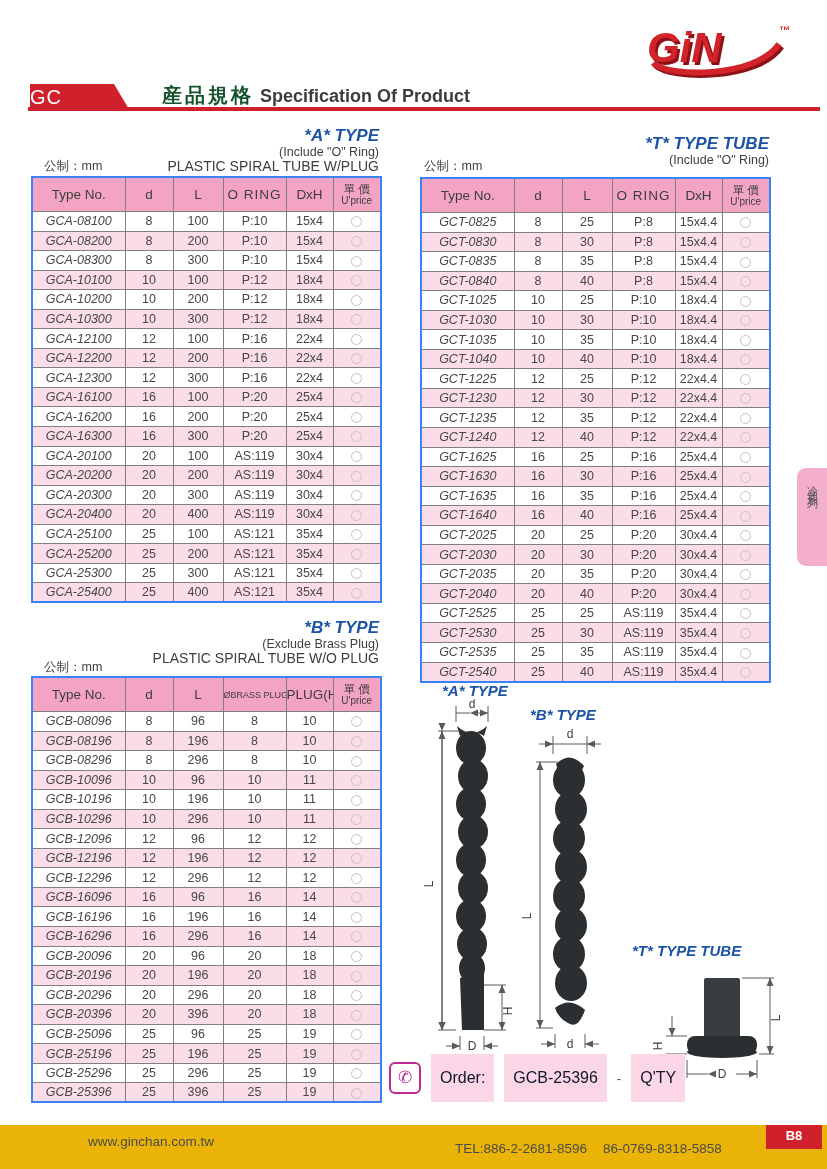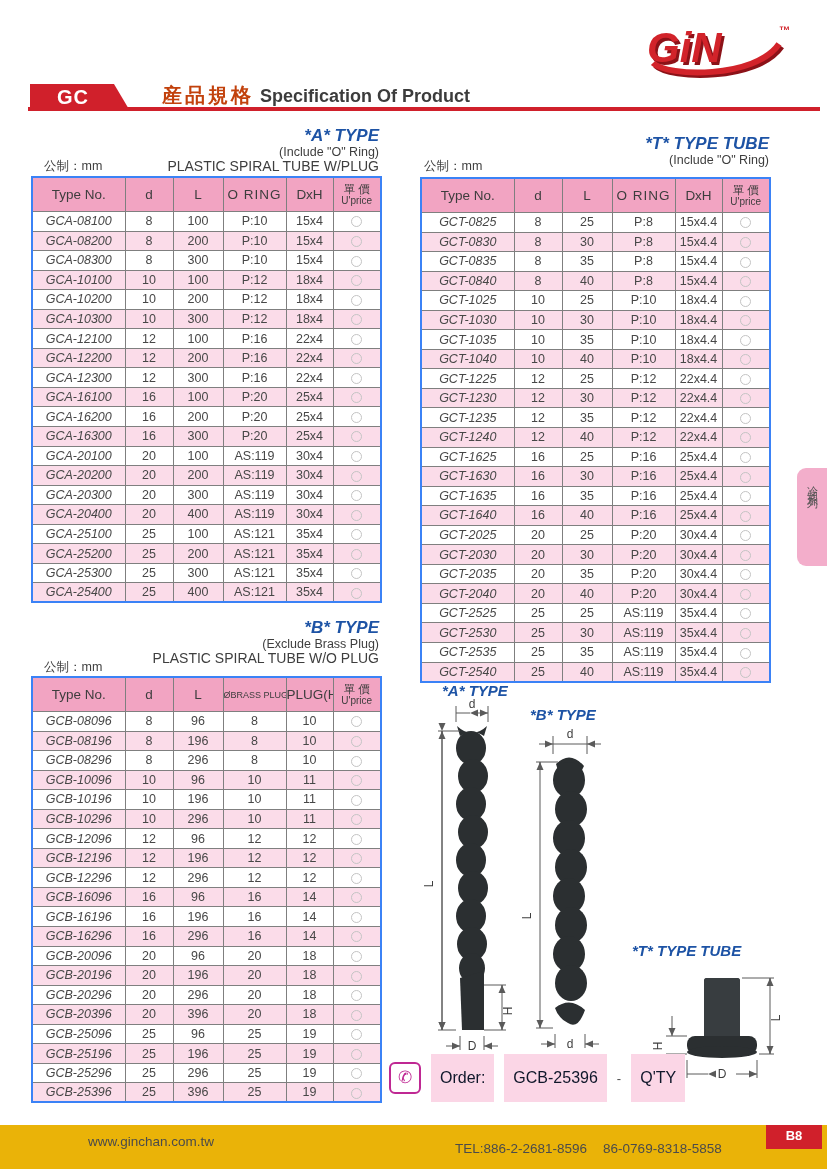--- a/index.html
+++ b/index.html
@@ -3,25 +3,25 @@
 <meta charset="utf-8">
 <style>
   html,body{margin:0;padding:0;background:#e8e8e8;}
   #page{position:relative;width:827px;height:1169px;background:#ffffff;overflow:hidden;
         font-family:"Liberation Sans",sans-serif;}
 
   
   .logo-wrap{position:absolute;left:633px;top:16px;width:168px;height:66px;}
   .gc-badge{position:absolute;left:30px;top:84px;width:100px;height:27px;background:#d0202b;
             clip-path:polygon(0 0,84% 0,100% 100%,0 100%);}
-  .gc-badge span{display:block;text-align:center;color:#fff;font-weight:bold;font-size:20px;
+  .gc-badge span{display:block;color:#fff;font-weight:normal;font-size:20px;
             line-height:27px;padding-right:14px;letter-spacing:1px;}
   .head-rule{position:absolute;left:28px;top:107px;width:792px;height:4px;background:#d0202b;}
   .head-title{position:absolute;left:162px;top:82px;white-space:nowrap;}
-  .head-title .zh{font-size:20px;font-weight:bold;color:#c2410c;letter-spacing:3px;}
+  .head-title .zh{font-size:20px;font-weight:bold;color:#14532d;letter-spacing:3px;}
   .head-title .en{font-size:18px;font-weight:bold;color:#3c3c3c;margin-left:6px;}
 
   
   .sec-block{position:absolute;width:348px;text-align:right;line-height:1.12;}
   .sec-title{font-size:17px;font-weight:bold;font-style:italic;color:#1d53a5;}
   .sec-sub{font-size:12.5px;color:#3e3e3e;}
   .sec-sub2{font-size:14px;color:#3e3e3e;}
   .unit{position:absolute;font-size:12.5px;color:#3f3f3f;}
 
   

